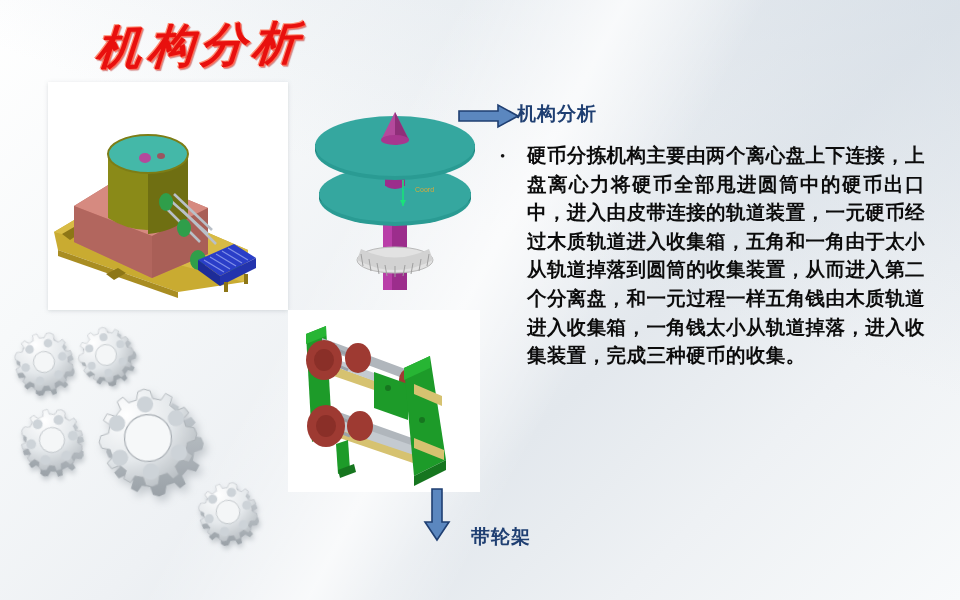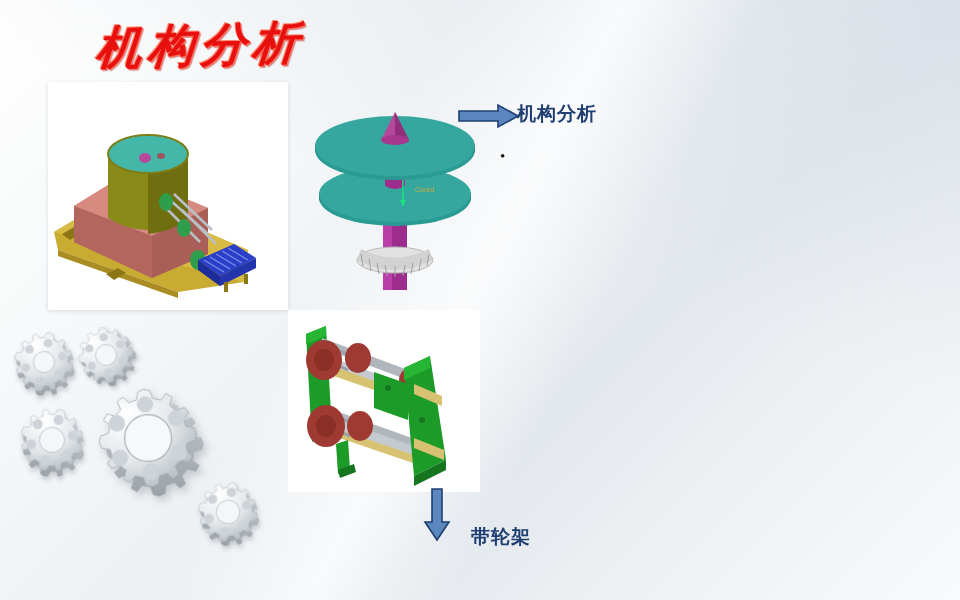--- a/index.html
+++ b/index.html
@@ -421,15 +421,16 @@
 
   <div class="arrow-down">
     <svg class="art" viewBox="0 0 30 54" xmlns="http://www.w3.org/2000/svg">
       <polygon points="10,1 20,1 20,34 27,34 15,52 3,34 10,34" fill="#5b87bf" stroke="#1f3f72" stroke-width="1.6"></polygon>
     </svg>
   </div>
   <div class="label-blue" id="label-pulley">带轮架</div>
 
   <div id="body-block">
     <div id="body-bullet">•</div>
+    <div id="body-text">硬币分拣机构主要由两个离心盘上下连接，上盘离心力将硬币全部甩进圆筒中的硬币出口中，进入由皮带连接的轨道装置，一元硬币经过木质轨道进入收集箱，五角和一角由于太小从轨道掉落到圆筒的收集装置，从而进入第二个分离盘，和一元过程一样五角钱由木质轨道进入收集箱，一角钱太小从轨道掉落，进入收集装置，完成三种硬币的收集。</div>
   </div>
 
 </div>
 
 </body></html>

